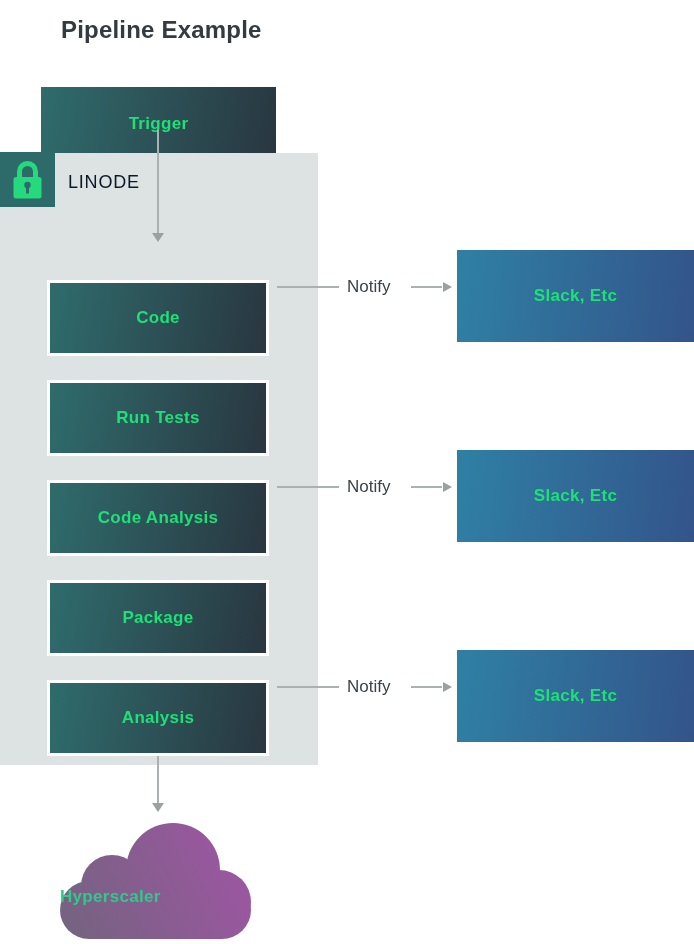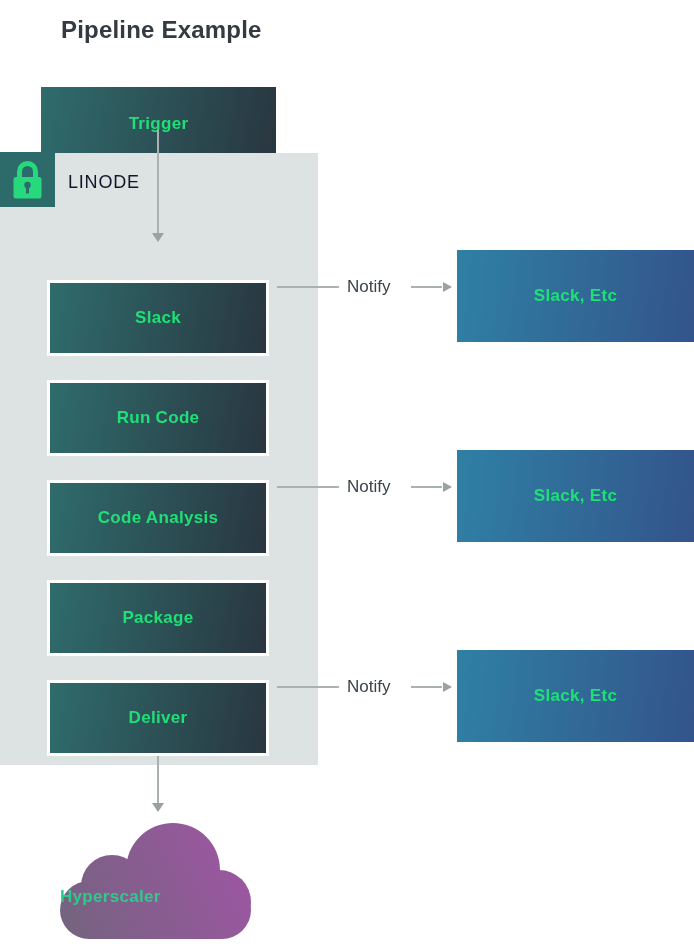--- a/index.html
+++ b/index.html
@@ -102,33 +102,33 @@
   <div class="region-label">LINODE</div>
 
   <div class="vline head v-trigger"></div>
   <div class="vline head v-gap-0"></div>
   <div class="vline head v-gap-1"></div>
   <div class="vline head v-gap-2"></div>
   <div class="vline head v-gap-3"></div>
   <div class="vline head v-cloud"></div>
 
   <div class="node step step-0">
-    <span>Slack</span>
+    <span>Code</span>
   </div>
   <div class="node step step-1">
-    <span>Run Code</span>
+    <span>Run Tests</span>
   </div>
   <div class="node step step-2">
     <span>Code Analysis</span>
   </div>
   <div class="node step step-3">
     <span>Package</span>
   </div>
   <div class="node step step-4">
-    <span>Deliver</span>
+    <span>Analysis</span>
   </div>
 
   <div class="notify-row notify-0">
     <div class="hline lead"></div>
     <div class="notify-label">Notify</div>
     <div class="hline arrow"></div>
   </div>
   <div class="notify-row notify-1">
     <div class="hline lead"></div>
     <div class="notify-label">Notify</div>

